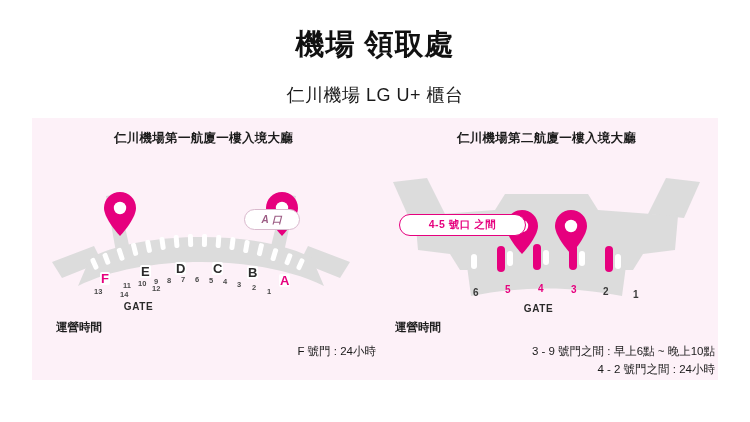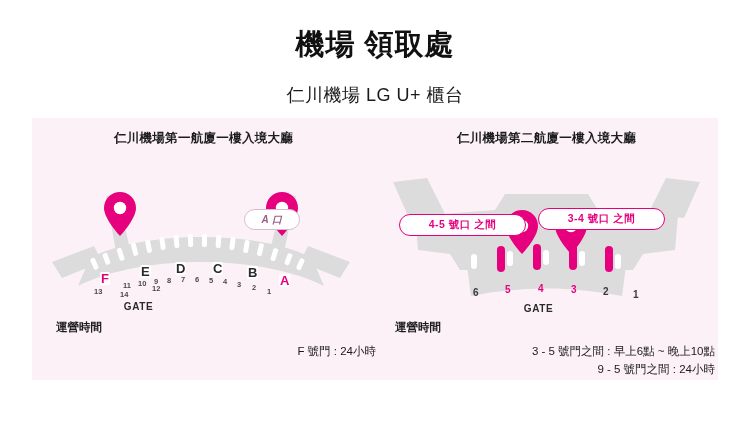--- a/index.html
+++ b/index.html
@@ -228,35 +228,32 @@
           </g>
           <g>
             <path d="M196 56 C187 56 180 63 180 72 C180 83 196 100 196 100 C196 100 212 83 212 72 C212 63 205 56 196 56 Z" fill="#e6007e"></path>
             <circle cx="196" cy="72" r="6.2" fill="#ffffff"></circle>
           </g>
         </svg>
 
         <div class="pill pink pill-45">
           <span>4-5 號口 之間</span>
         </div>
-        <div class="pill pink pill-34">
-          <span>3-4 號口 之間</span>
-        </div>
 
         <div class="gnum2" style="left:98px;top:134px;">6</div>
         <div class="gnum2 hl" style="left:130px;top:131px;">5</div>
         <div class="gnum2 hl" style="left:163px;top:130px;">4</div>
         <div class="gnum2 hl" style="left:196px;top:131px;">3</div>
         <div class="gnum2" style="left:228px;top:133px;">2</div>
         <div class="gnum2" style="left:258px;top:136px;">1</div>
 
         <div class="gatelabel" style="left:-8px;top:149px;">GATE</div>
       </div>
 
       <div class="info">
         <div class="info-h">運營時間</div>
-        <div class="info-l">3 - 5 號門之間 : 早上6點 ~ 晚上10點</div>
-        <div class="info-l">9 - 5 號門之間 : 24小時</div>
+        <div class="info-l">3 - 9 號門之間 : 早上6點 ~ 晚上10點</div>
+        <div class="info-l">4 - 2 號門之間 : 24小時</div>
       </div>
     </div>
 
   </div>
 </div>
 
 </body></html>

